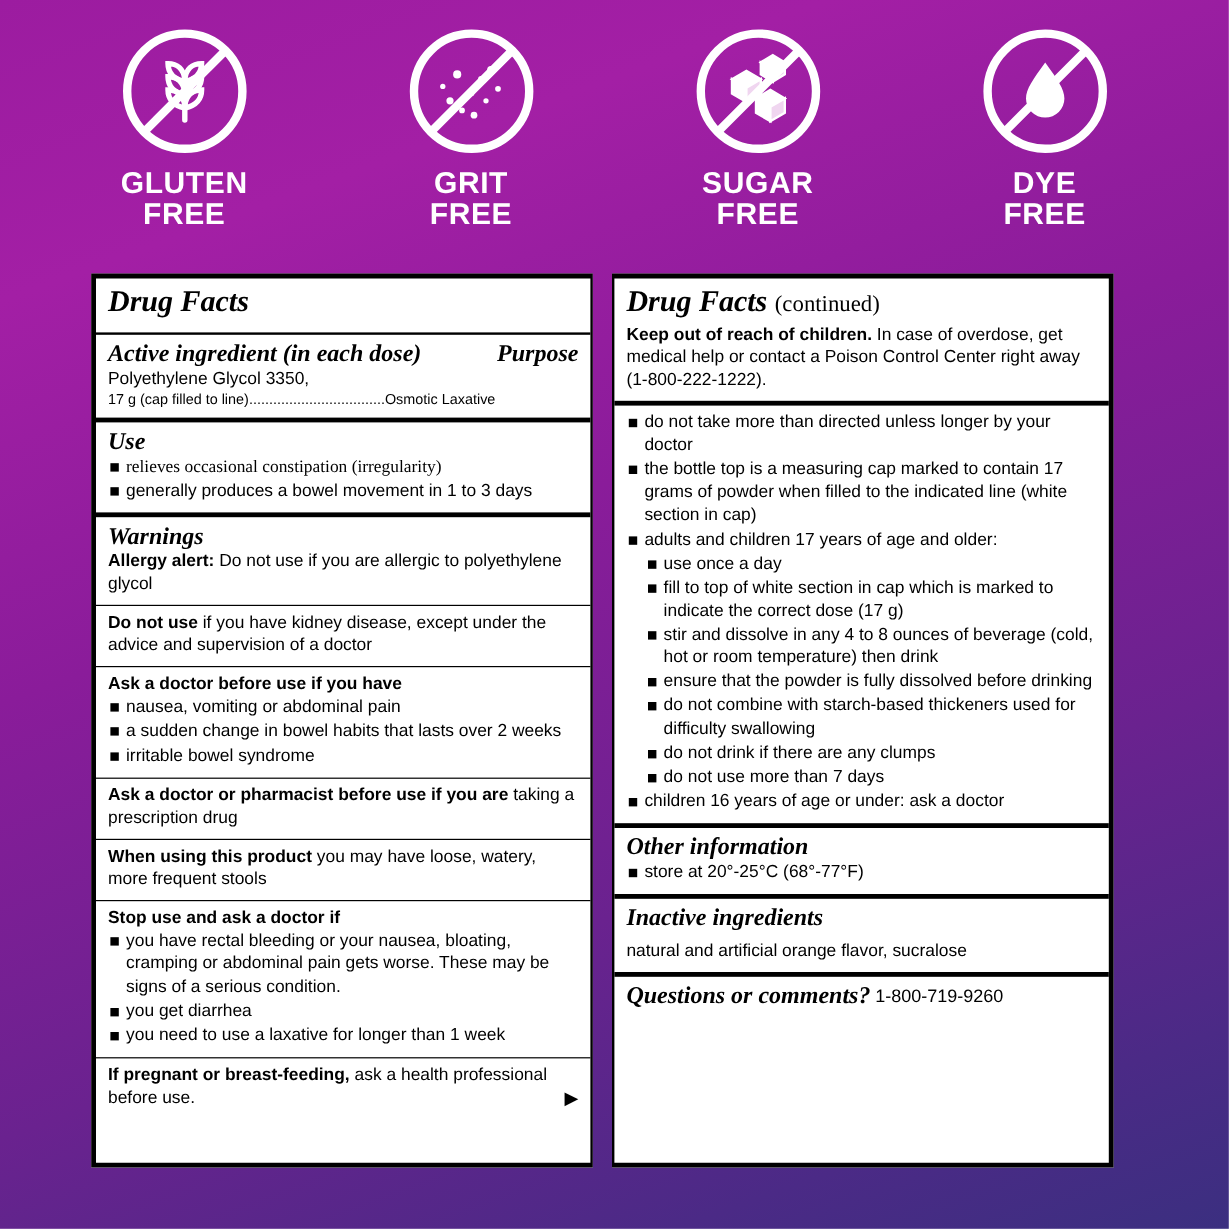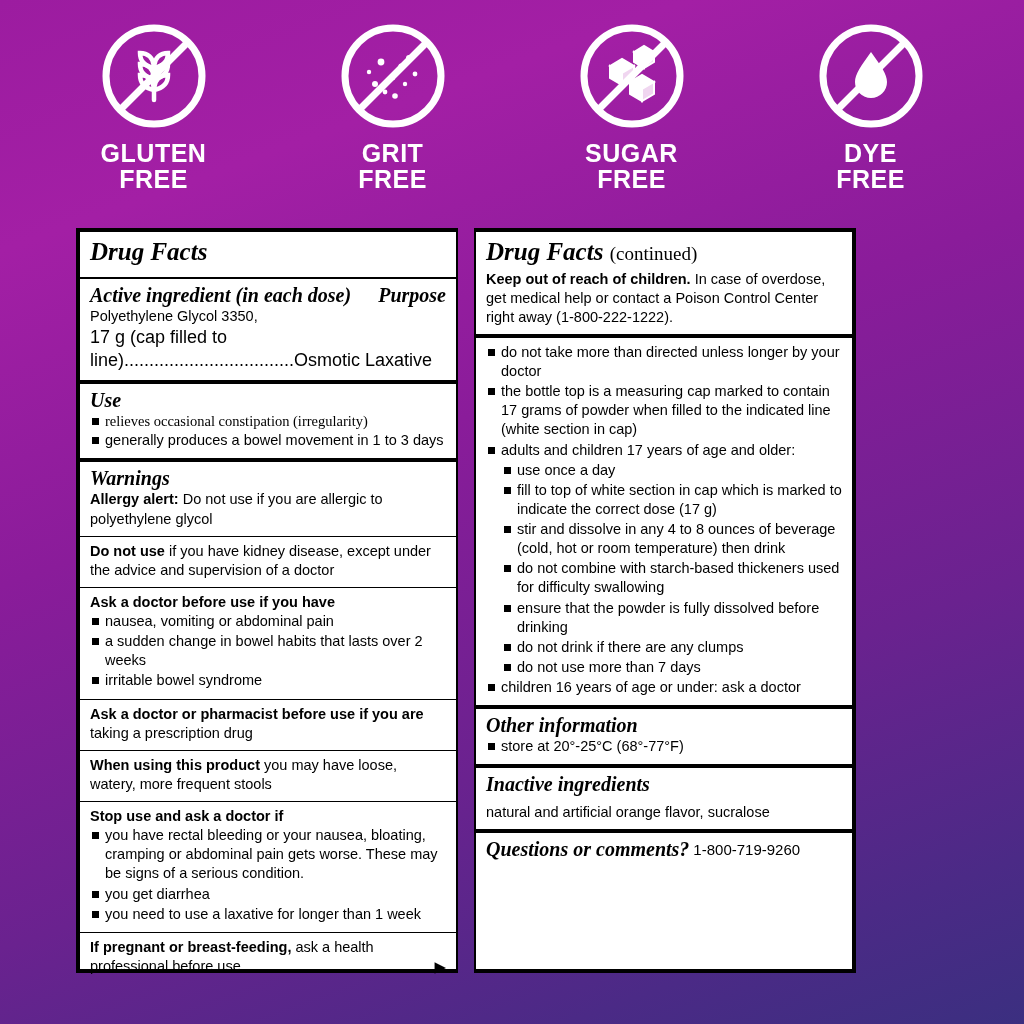--- a/index.html
+++ b/index.html
@@ -21,21 +21,21 @@
   .badge .circle {
     width:108px; height:108px; margin:0 auto 10px auto; position:relative;
   }
   .badge svg { display:block; }
   .badge .label {
     font-weight:bold; font-size:25px; line-height:1.05; letter-spacing:0.5px;
   }
 
   
   .dfwrap {
-    position:absolute; left:76px; top:228px; width:780px; height:745px;
+    position:absolute; left:76px; top:228px; width:852px; height:745px;
     display:flex; gap:16px;
   }
   .col {
     background:#fff; border:4px solid #000; color:#000;
   }
   .col.left { width:436px; border-right-width:2px; }
   .col.right { width:436px; border-left-width:2px; }
 
   .box { padding:5px 10px 7px 10px; }
   .hr-thick { border-top:4px solid #000; }
@@ -57,21 +57,21 @@
   }
   .sect-inline {
     font-family:"Liberation Serif", serif;
     font-style:italic; font-weight:bold; font-size:20px;
   }
   .purpose-row {
     display:flex; justify-content:space-between; align-items:baseline;
   }
   .t { font-size:14.5px; line-height:1.32; }
   .t b { font-weight:bold; }
-  .dotline { font-size:18px; line-height:1.32; }
+  .dotline { font-size:12px; line-height:1.32; }
 
   ul.bl { list-style:none; margin:0; padding:0; }
   ul.bl > li {
     font-size:14.5px; line-height:1.32; position:relative;
     padding-left:15px; margin:0 0 1px 0;
   }
   ul.bl > li::before {
     content:""; position:absolute; left:2px; top:6px;
     width:7px; height:7px; background:#000;
   }
@@ -290,22 +290,22 @@
     <div class="box">
       <ul class="bl">
         <li>do not take more than directed unless longer by your doctor</li>
         <li>the bottle top is a measuring cap marked to contain 17 grams of powder when filled to the indicated line (white section in cap)</li>
         <li>adults and children 17 years of age and older:</li>
       </ul>
       <ul class="sub">
         <li>use once a day</li>
         <li>fill to top of white section in cap which is marked to indicate the correct dose (17 g)</li>
         <li>stir and dissolve in any 4 to 8 ounces of beverage (cold, hot or room temperature) then drink</li>
+        <li>ensure that the powder is fully dissolved before drinking</li>
         <li>do not combine with starch-based thickeners used for difficulty swallowing</li>
-        <li>ensure that the powder is fully dissolved before drinking</li>
         <li>do not drink if there are any clumps</li>
         <li>do not use more than 7 days</li>
       </ul>
       <ul class="bl">
         <li>children 16 years of age or under: ask a doctor</li>
       </ul>
     </div>
 
     <div class="hr-thick"></div>
     <div class="box">

